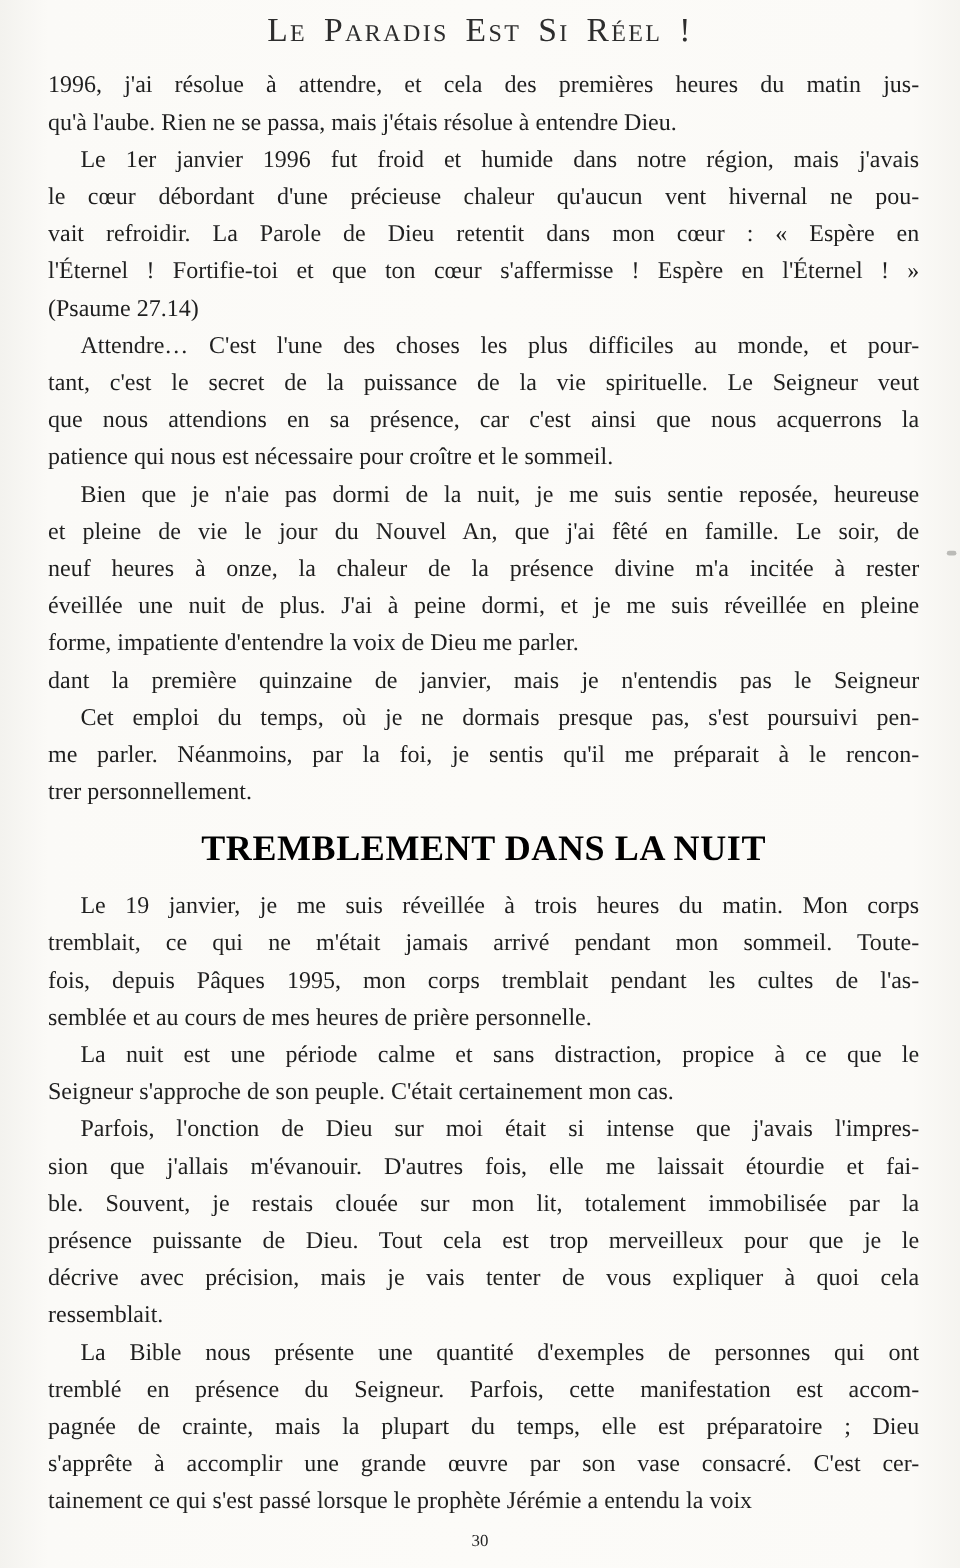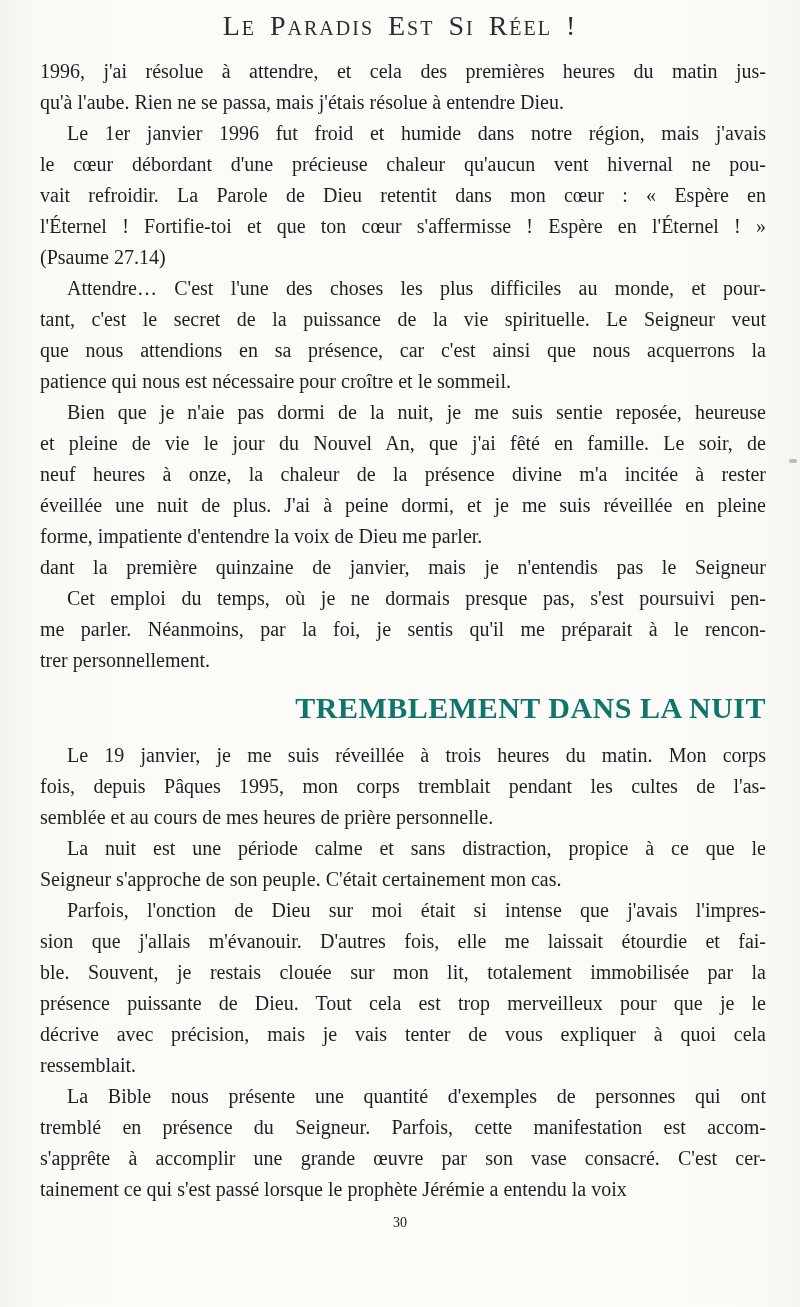--- a/index.html
+++ b/index.html
@@ -44,26 +44,26 @@
     text-align: justify;
     text-align-last: justify;
     text-justify: inter-word;
     white-space: nowrap;
     overflow: hidden;
     color: #1f1f1f;
   }
   .line.last { text-align-last: left; }
   .line.indent { text-indent: 27px; }
   .section-heading {
-    text-align: right;
+    text-align: center;
     font-size: 30px;
     line-height: 40px;
     font-weight: 600;
     letter-spacing: 0.5px;
-    color: #0f766e;
+    color: #000000;
     margin: 12px 0 12px 0;
   }
   .page-footer {
     text-align: center;
     font-size: 14px;
     line-height: 26px;
     margin-top: 5px;
     color: #222;
   }
   .scan-artifact {
@@ -113,38 +113,40 @@
       </div>
       <div class="paragraph">
         <div class="line">dant la première quinzaine de janvier, mais je n'entendis pas le Seigneur</div>
         <div class="line indent">Cet emploi du temps, où je ne dormais presque pas, s'est poursuivi pen-</div>
         <div class="line">me parler. Néanmoins, par la foi, je sentis qu'il me préparait à le rencon-</div>
         <div class="line last">trer personnellement.</div>
       </div>
       <h2 class="section-heading">TREMBLEMENT DANS LA NUIT</h2>
       <div class="paragraph">
         <div class="line indent">Le 19 janvier, je me suis réveillée à trois heures du matin. Mon corps</div>
+        <div class="line">tremblait, ce qui ne m'était jamais arrivé pendant mon sommeil. Toute-</div>
         <div class="line">fois, depuis Pâques 1995, mon corps tremblait pendant les cultes de l'as-</div>
         <div class="line last">semblée et au cours de mes heures de prière personnelle.</div>
       </div>
       <div class="paragraph">
         <div class="line indent">La nuit est une période calme et sans distraction, propice à ce que le</div>
         <div class="line last">Seigneur s'approche de son peuple. C'était certainement mon cas.</div>
       </div>
       <div class="paragraph">
         <div class="line indent">Parfois, l'onction de Dieu sur moi était si intense que j'avais l'impres-</div>
         <div class="line">sion que j'allais m'évanouir. D'autres fois, elle me laissait étourdie et fai-</div>
         <div class="line">ble. Souvent, je restais clouée sur mon lit, totalement immobilisée par la</div>
         <div class="line">présence puissante de Dieu. Tout cela est trop merveilleux pour que je le</div>
         <div class="line">décrive avec précision, mais je vais tenter de vous expliquer à quoi cela</div>
         <div class="line last">ressemblait.</div>
       </div>
       <div class="paragraph">
         <div class="line indent">La Bible nous présente une quantité d'exemples de personnes qui ont</div>
         <div class="line">tremblé en présence du Seigneur. Parfois, cette manifestation est accom-</div>
+        <div class="line">pagnée de crainte, mais la plupart du temps, elle est préparatoire ; Dieu</div>
         <div class="line">s'apprête à accomplir une grande œuvre par son vase consacré. C'est cer-</div>
         <div class="line last">tainement ce qui s'est passé lorsque le prophète Jérémie a entendu la voix</div>
       </div>
     </main>
 
   <footer class="page-footer">
     <span>30</span>
   </footer>
 
   <div class="scan-artifact"></div>

